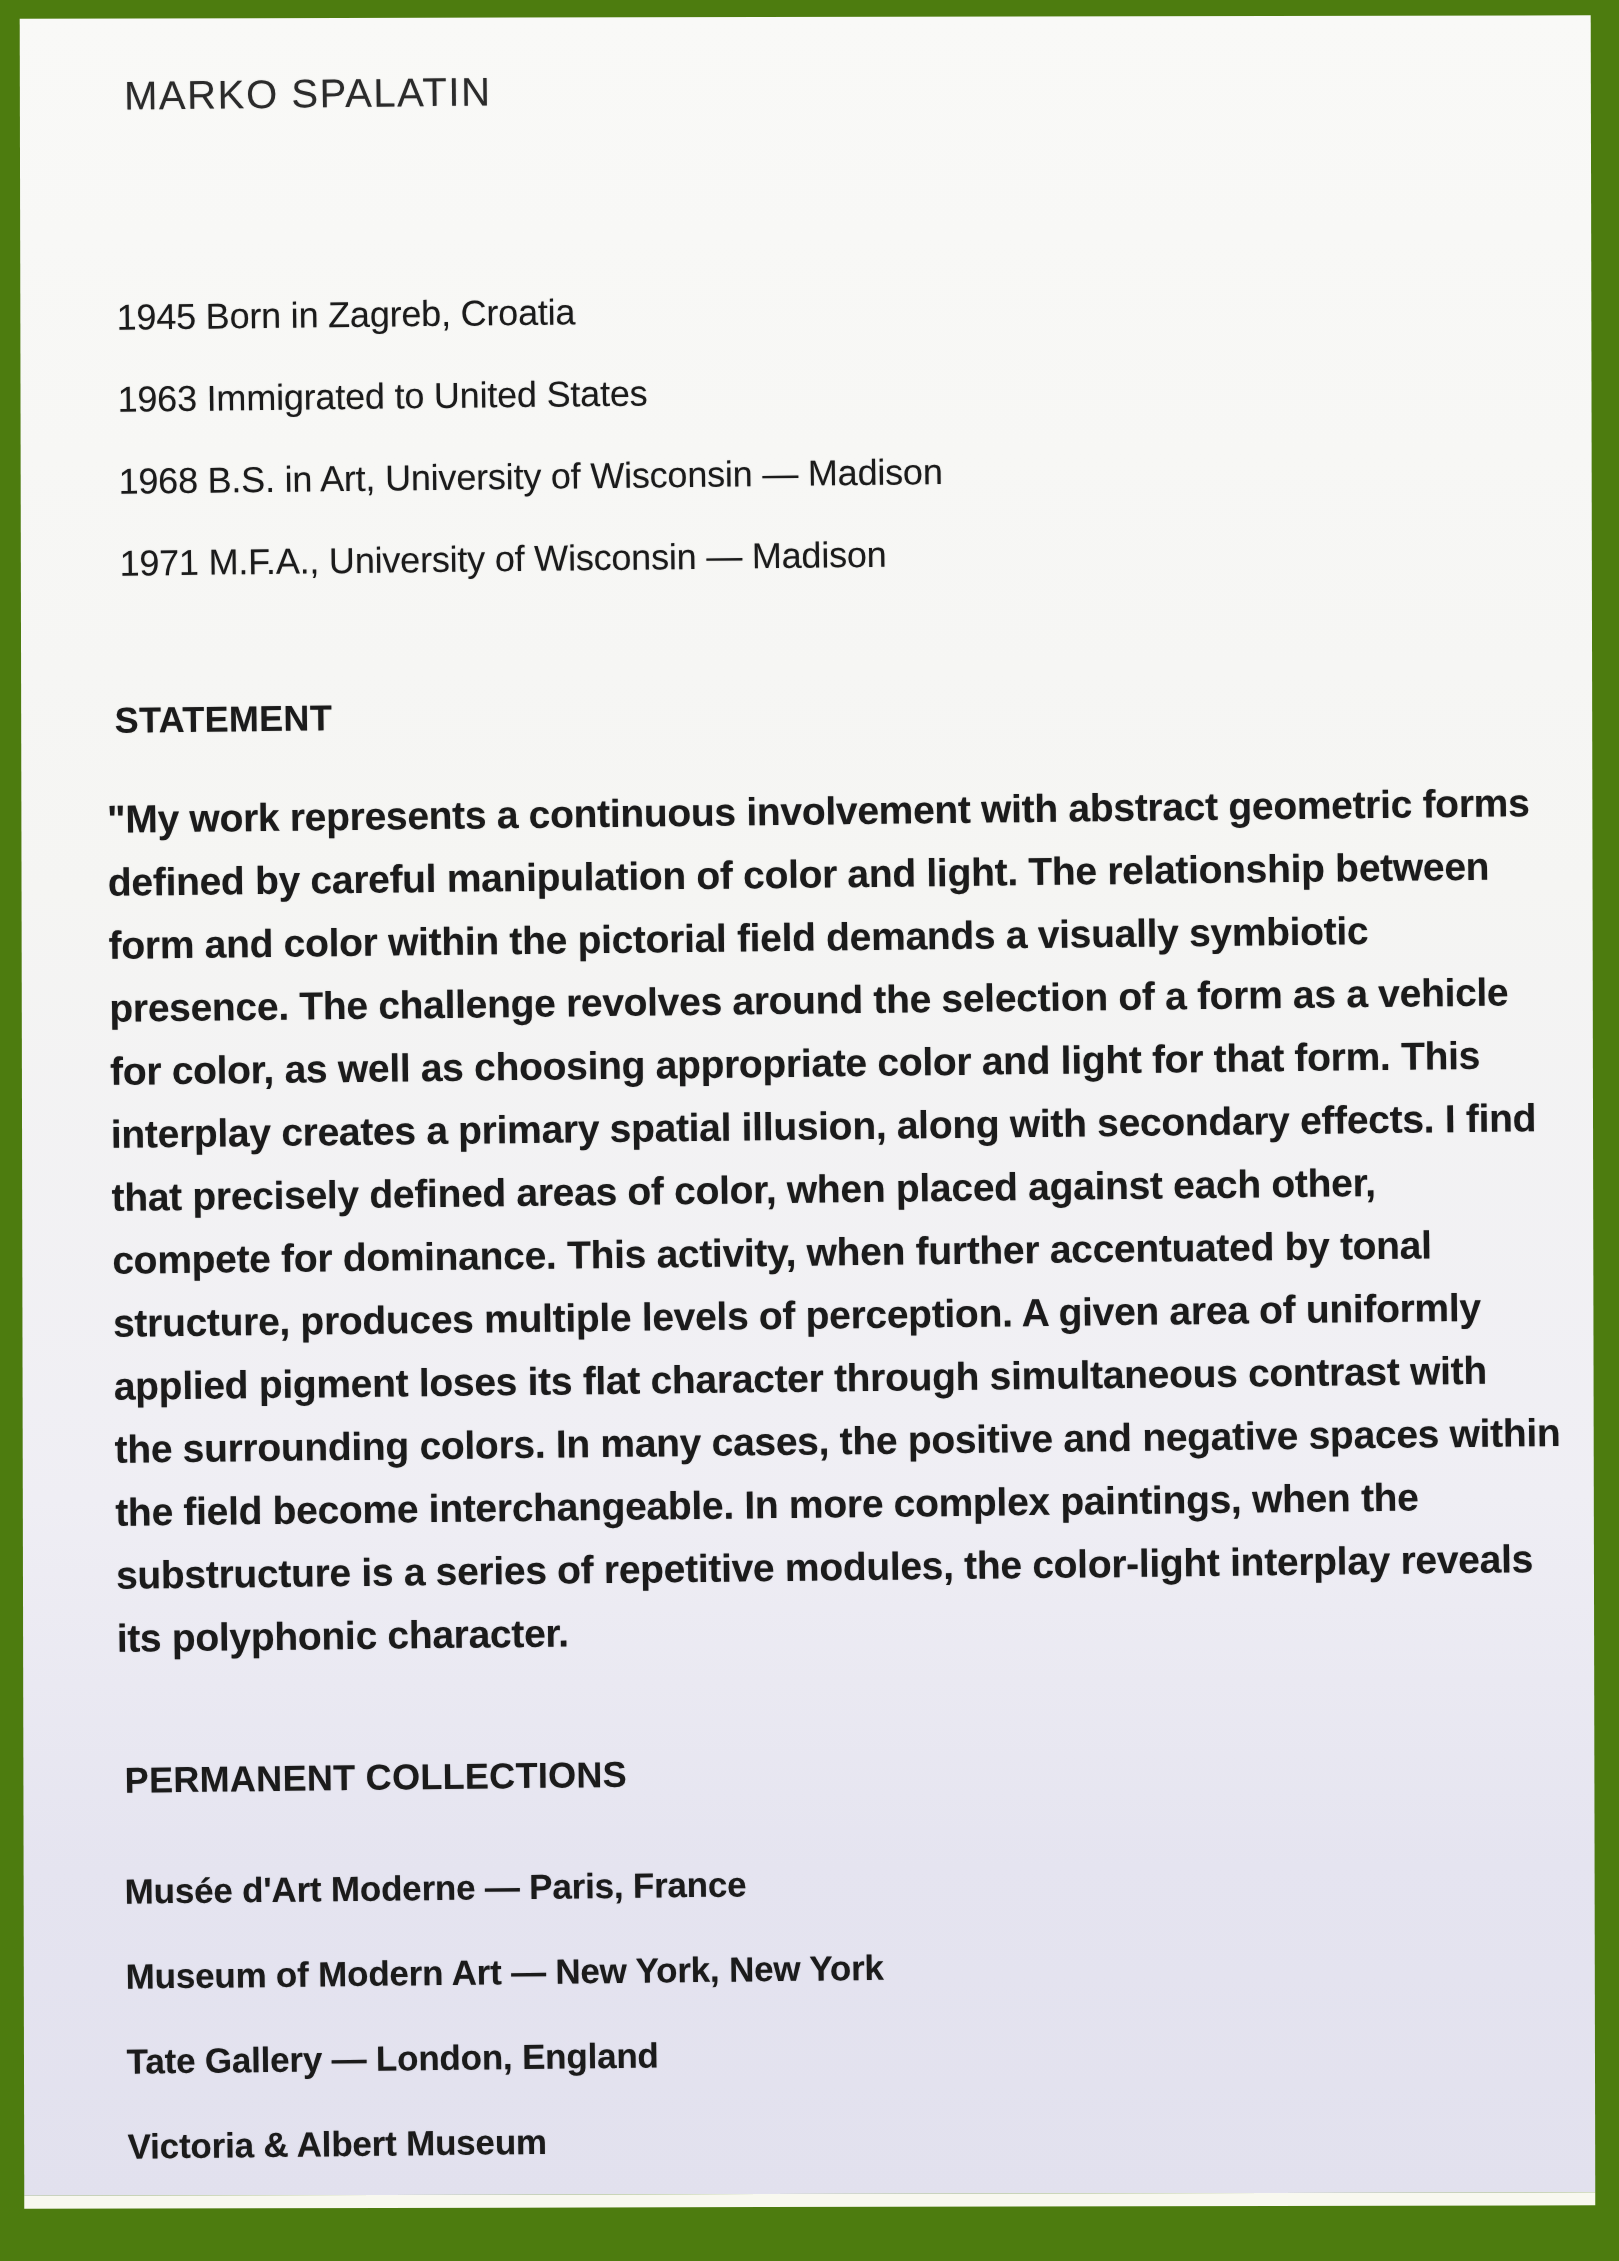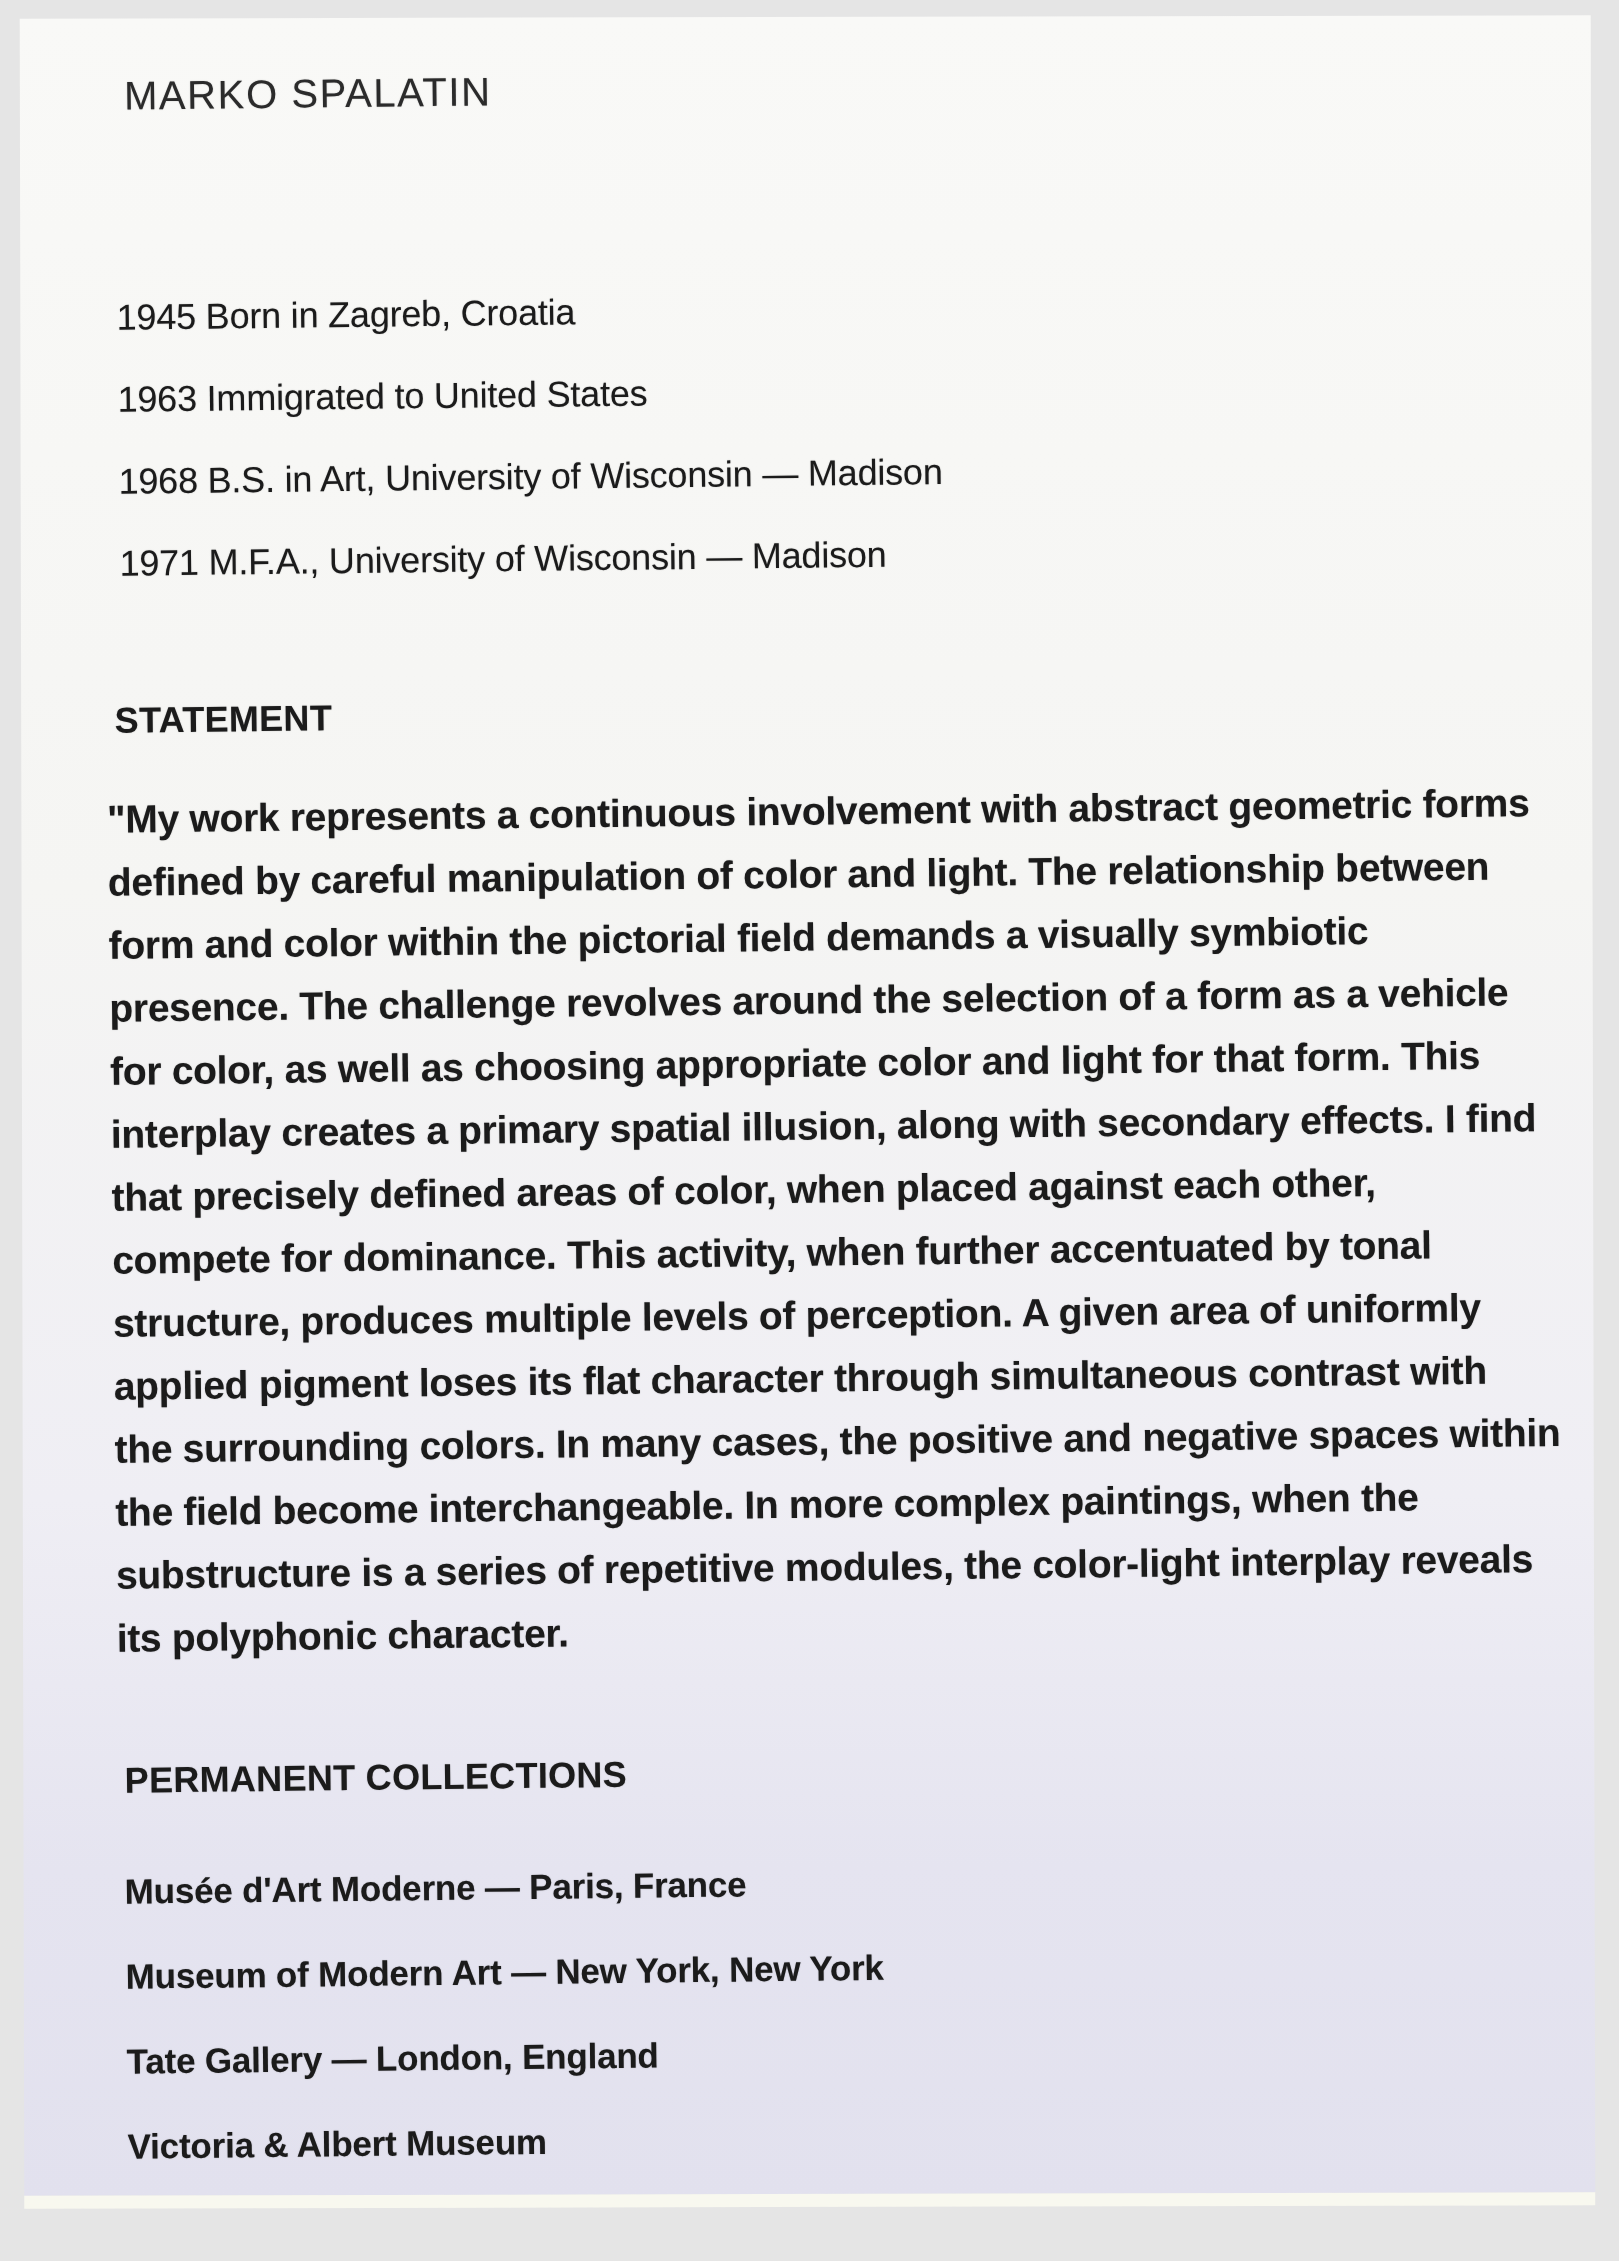--- a/index.html
+++ b/index.html
@@ -4,21 +4,21 @@
 <style>
   html, body {
     margin: 0;
     padding: 0;
     background: #000;
   }
   .scan {
     position: relative;
     width: 1619px;
     height: 2261px;
-    background: #e5e5e5;
+    background: #4d7c0f;
     overflow: hidden;
     font-family: "Liberation Sans", sans-serif;
   }
   .paper {
     position: absolute;
     left: 22.4px;
     top: 17.4px;
     width: 1571px;
     height: 2177px;
     background: linear-gradient(180deg,

